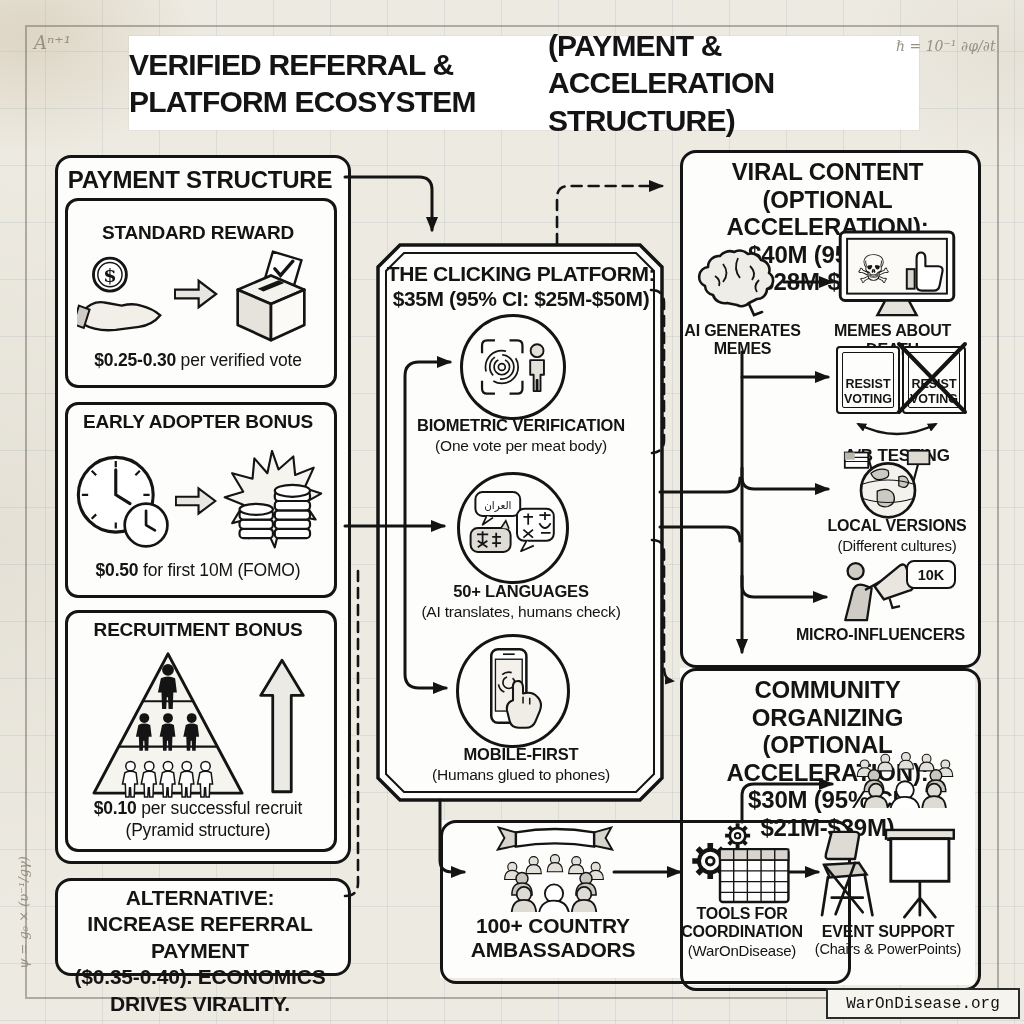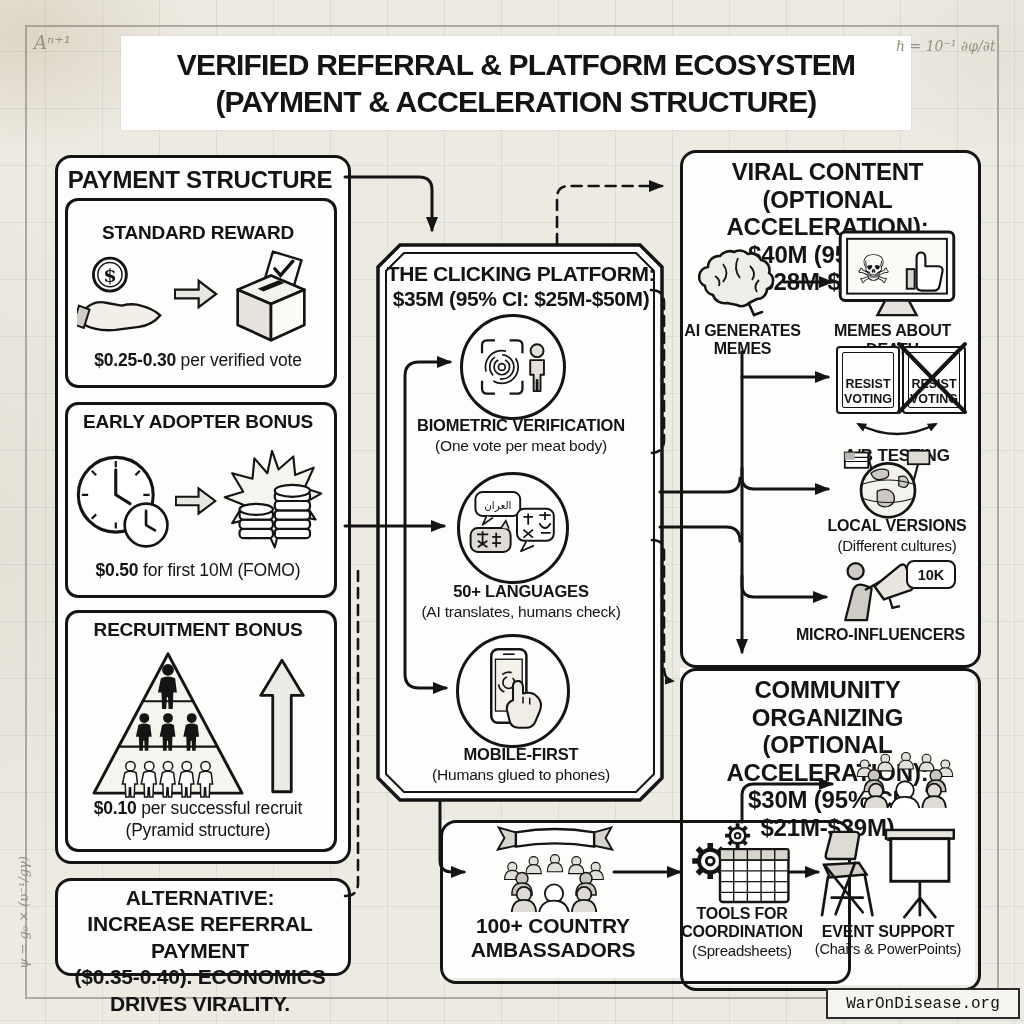--- a/index.html
+++ b/index.html
@@ -25,22 +25,22 @@
   .h1{font-size:30px;font-weight:700;letter-spacing:-.8px;line-height:1.25}
   .bhead{font-size:24px;font-weight:700}
   .shead{font-size:19px;font-weight:700}
   .cap{font-size:17.5px}
   .cap b{font-weight:700}
   .plat-title{font-size:21px;font-weight:700;letter-spacing:-.4px}
   .lbl{font-size:16.5px;font-weight:700}
   .subl{font-size:15.5px}
   .lbl-s{font-size:16px;font-weight:700}
   .sub-s{font-size:14.5px}
-  .title-patch{position:absolute;left:121px;top:36px;width:790px;height:94px;background:#fff;z-index:1;
-    display:flex;flex-direction:column;align-items:center;justify-content:center;box-shadow:0 0 0 1px rgba(0,0,0,.03)}
+  .title-patch{position:absolute;left:129px;top:36px;width:790px;height:94px;background:#fff;z-index:1;
+    display:flex;flex-direction:row;align-items:center;justify-content:center;box-shadow:0 0 0 1px rgba(0,0,0,.03)}
   .marg{position:absolute;color:#978f81;font-family:"DejaVu Serif",serif;font-style:italic;z-index:3}
   .circ{position:absolute;background:#fdfdfb;border:3px solid #141414;border-radius:50%;z-index:3;
     display:flex;align-items:center;justify-content:center}
   .resist{position:absolute;width:60px;height:64px;border:2.5px solid #141414;border-radius:4px;background:#fdfdfb;z-index:3;
     display:flex;align-items:center;justify-content:center;text-align:center}
   .resist .inner{border:1.5px solid #141414;border-radius:2px;width:50px;height:54px;display:flex;align-items:flex-end;justify-content:center;
     font-size:12.5px;font-weight:700;line-height:1.2}
   .badge{position:absolute;border:2.2px solid #141414;border-radius:8px;background:#fdfdfb;z-index:4;
     display:flex;align-items:center;justify-content:center;font-weight:700;font-size:14.5px}
   .credit{position:absolute;left:826px;top:988px;width:190px;height:27px;background:#f6f4ee;border:2px solid #2b2b2b;z-index:3;
@@ -385,21 +385,21 @@
 <svg class="icon" style="left:690px;top:820px" width="104" height="86" viewBox="0 0 105 88">
   <use href="#gearg" transform="translate(20,42) scale(1.15)"></use>
   <use href="#gearg" transform="translate(48,16) scale(.8)"></use>
   <rect x="30" y="30" width="70" height="54" rx="3" fill="#fff" stroke="#141414" stroke-width="2.5"></rect>
   <rect x="30" y="30" width="70" height="11" fill="#d8d5ce" stroke="#141414" stroke-width="1.8"></rect>
   <path d="M30,52 h70 M30,63 h70 M30,74 h70 M44,30 v54 M58,30 v54 M72,30 v54 M86,30 v54" stroke="#141414" stroke-width="1.4" fill="none"></path>
 </svg>
 <div class="t" style="left:658px;top:905px;width:168px;line-height:1.15">
   <div class="lbl-s">TOOLS FOR</div>
   <div class="lbl-s">COORDINATION</div>
-  <div style="font-size:15px">(Spreadsheets)</div>
+  <div style="font-size:15px">(WarOnDisease)</div>
 </div>
 
 <svg class="icon" style="left:812px;top:828px" width="146" height="92" viewBox="0 0 150 95">
   <path d="M20,4 h24 q5,0 4,5 l-4,23 h-27 q-4,0 -3,-5 z" fill="#dedbd4" stroke="#141414" stroke-width="2.5" stroke-linejoin="round"></path>
   <polygon points="12,38 48,36 56,48 18,51" fill="#d4d1ca" stroke="#141414" stroke-width="2.5"></polygon>
   <path d="M16,51 L10,90 M54,48 L62,90 M44,36 L24,89 M14,40 L52,87 M20,72 H52" stroke="#141414" stroke-width="2.8" fill="none" stroke-linecap="round"></path>
   <rect x="76" y="2" width="70" height="9" fill="#e6e3dc" stroke="#141414" stroke-width="2.5"></rect>
   <rect x="81" y="11" width="60" height="44" fill="#fff" stroke="#141414" stroke-width="3"></rect>
   <path d="M111,55 V72 M111,72 L95,92 M111,72 L127,92 M111,72 V90" stroke="#141414" stroke-width="2.8" fill="none" stroke-linecap="round"></path>
 </svg>

